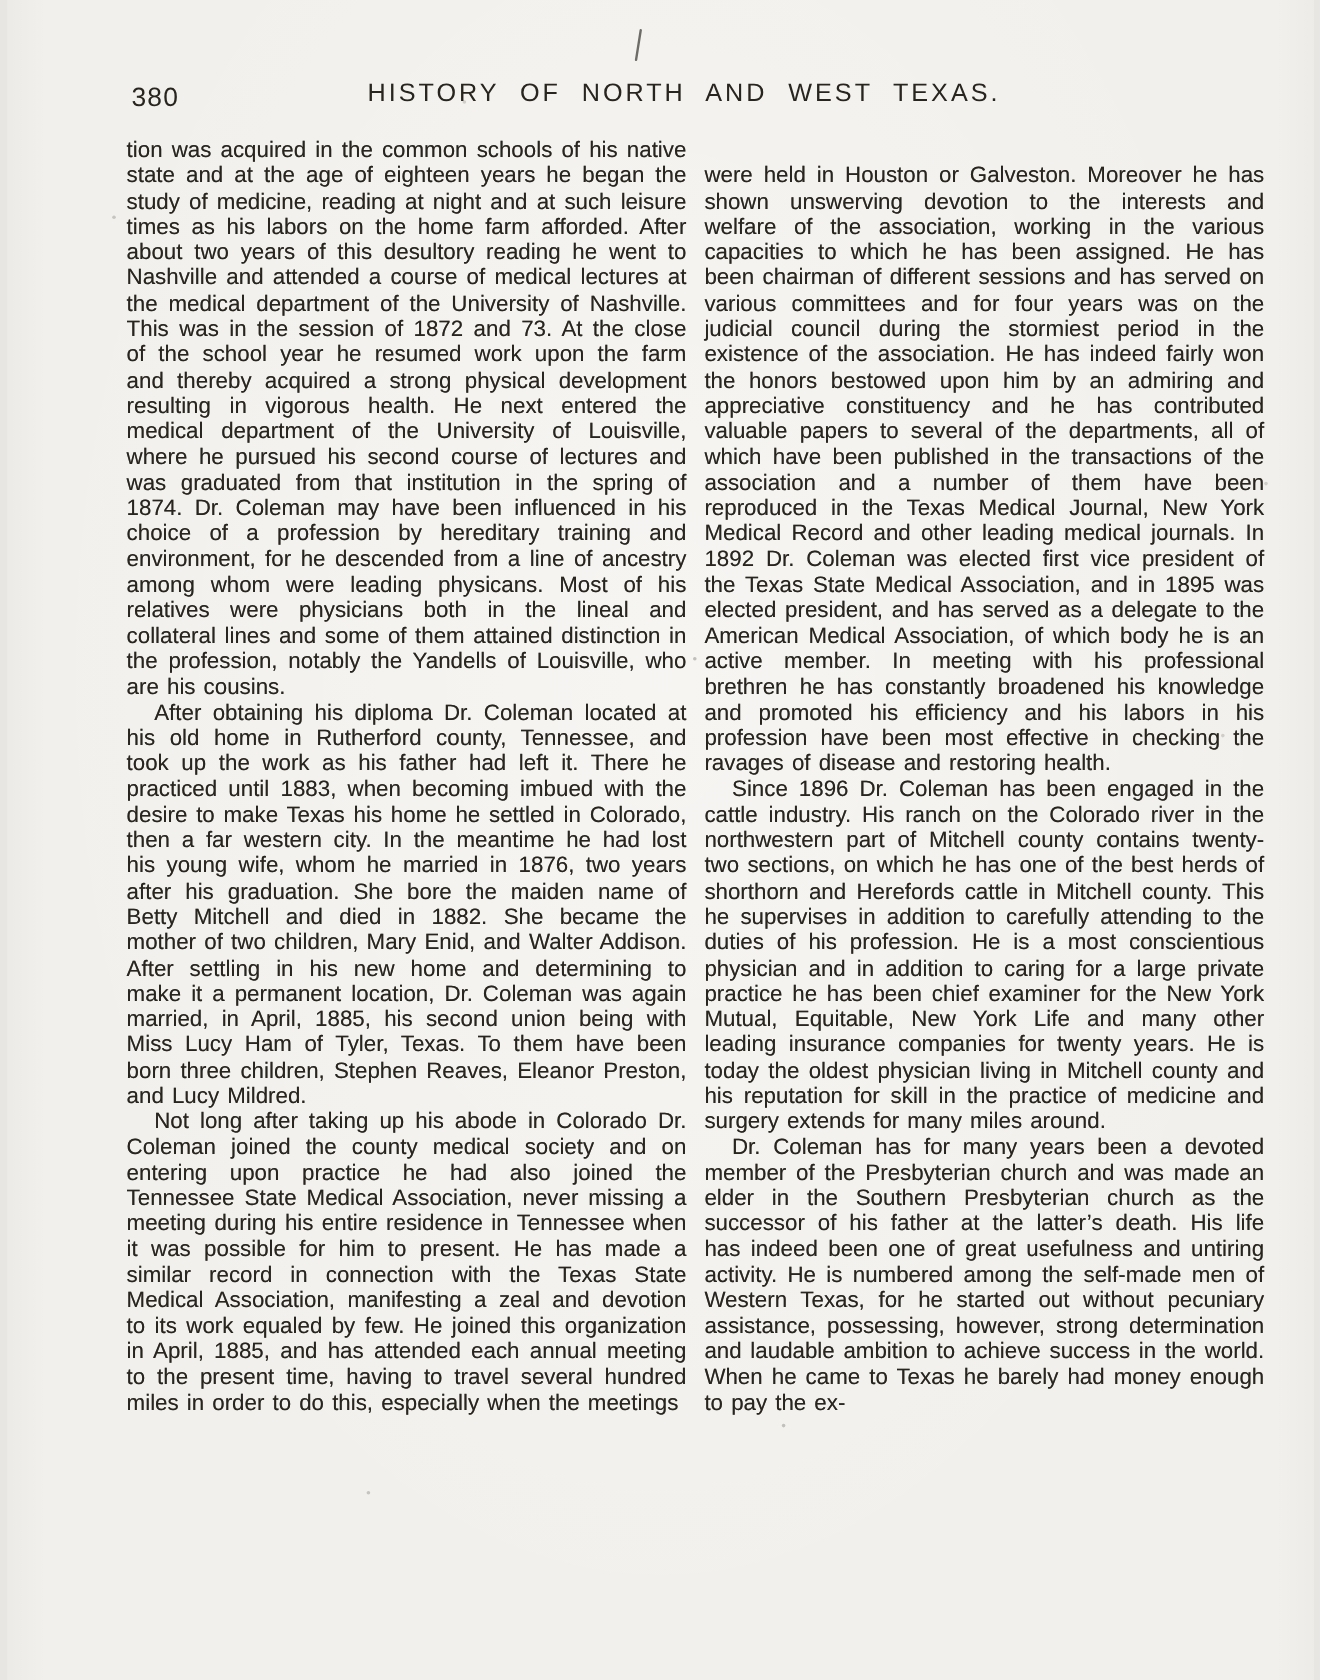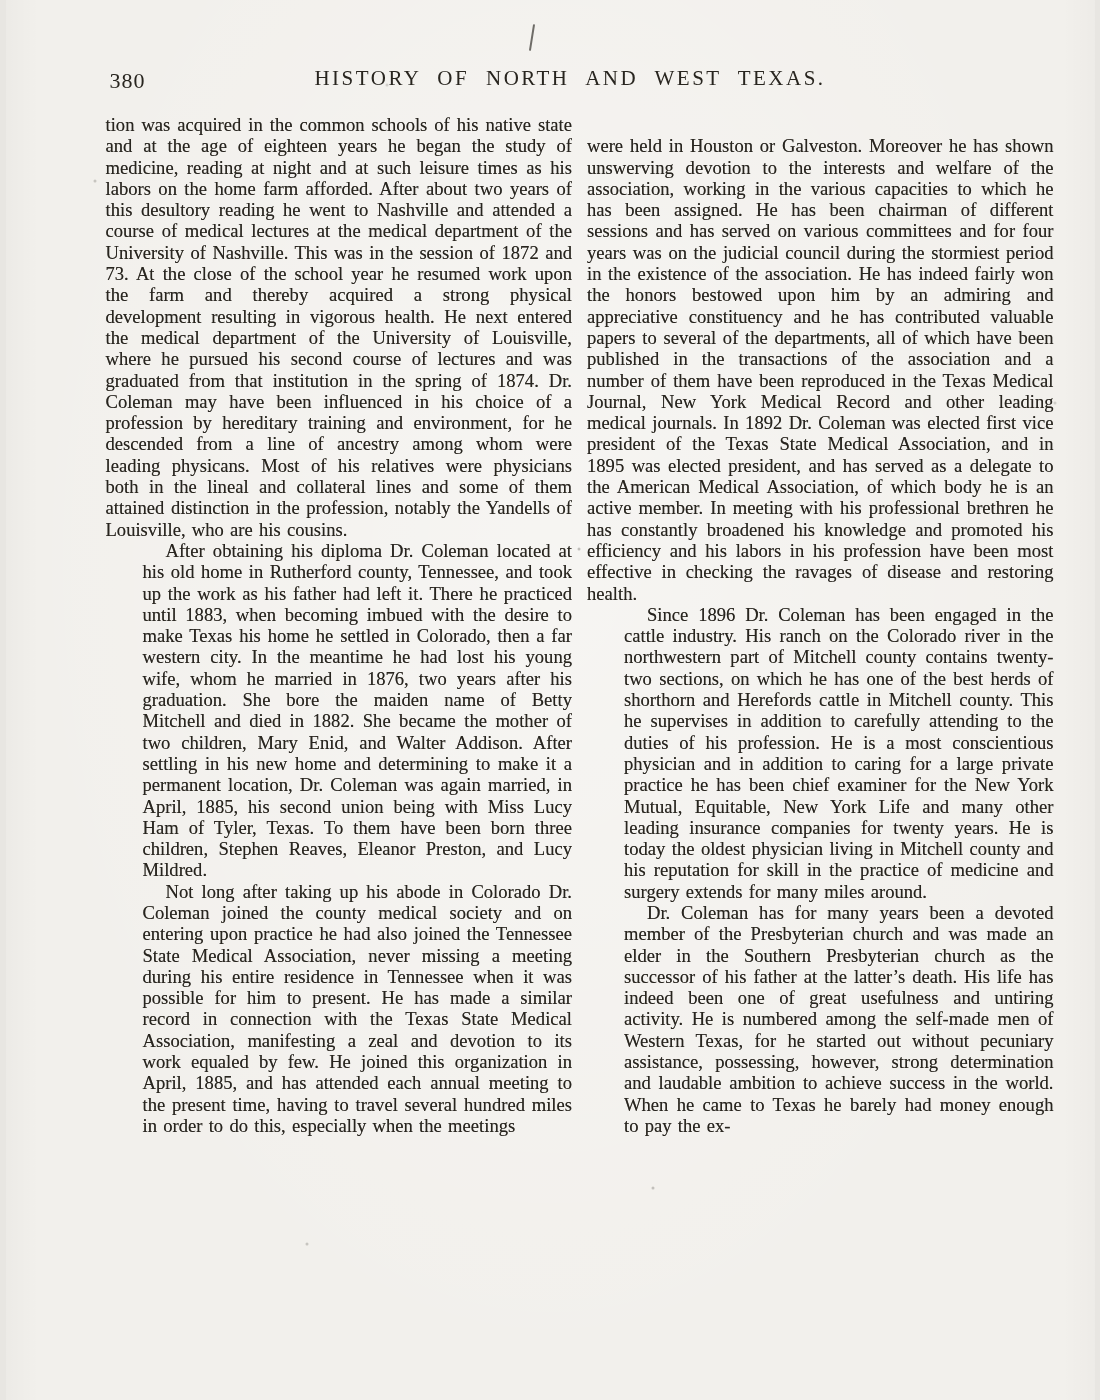--- a/index.html
+++ b/index.html
@@ -10,21 +10,21 @@
   .page {
     position: relative;
     width: 1089px;
     height: 1400px;
     margin: 0 auto;
     background:
       radial-gradient(ellipse at 50% 40%, rgba(255,255,255,0.35), rgba(0,0,0,0) 70%),
       linear-gradient(90deg, rgba(0,0,0,0.025), rgba(0,0,0,0) 3%, rgba(0,0,0,0) 97%, rgba(0,0,0,0.02)),
       #f2f0ec;
     overflow: hidden;
-    font-family: Liberation Serif, serif;
+    font-family: Liberation Sans, sans-serif;
     color: #28251f;
   }
   .page-number {
     position: absolute;
     left: 104px;
     top: 68px;
     font-size: 22px;
     letter-spacing: 1px;
   }
   .running-head {
@@ -66,21 +66,20 @@
   .column p {
     margin: 0;
     text-align: justify;
     font-size: 18.6px;
     line-height: 21.3px;
     word-spacing: 1.6px;
     text-shadow: 0 0 0.45px rgba(40, 37, 31, 0.55);
   }
   .column p.indent {
     text-indent: 23px;
-    margin-left: 37px;
   }
   .specks {
     position: absolute;
     left: 0; top: 0;
     width: 2px; height: 2px;
     border-radius: 50%;
     background: transparent;
     box-shadow:
       88px 180px 0 0.5px rgba(70,66,60,0.25),
       572px 548px 0 0.5px rgba(70,66,60,0.3),

